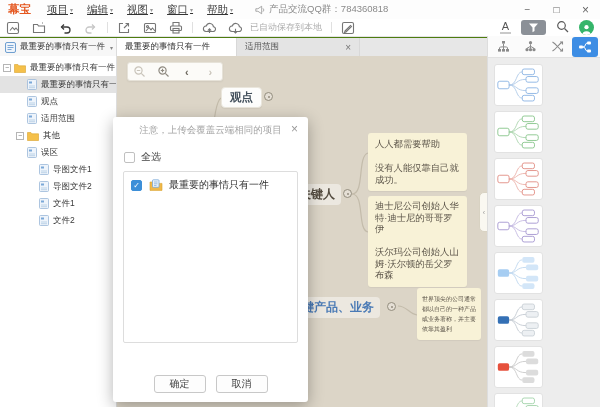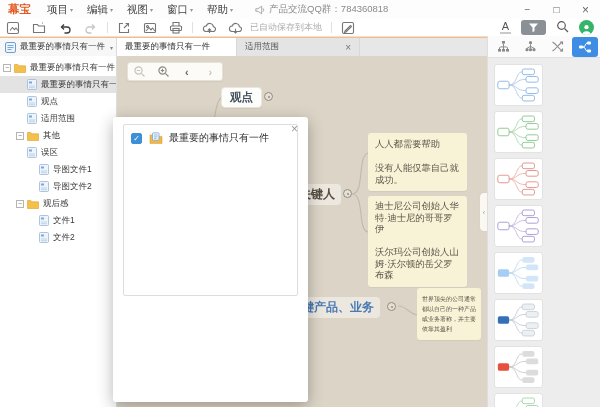--- a/index.html
+++ b/index.html
@@ -1,26 +1,26 @@
 <!DOCTYPE html>
 <html><head>
 <meta charset="utf-8">
 <style>
   * { box-sizing:border-box; margin:0; padding:0; }
   html,body { background:#888; }
   .window{
-    position:relative; width:600px; height:407px; background:#fdba74; overflow:hidden;
+    position:relative; width:600px; height:407px; background:#4d7c0f; overflow:hidden;
     font-family:"Liberation Sans","DejaVu Sans",sans-serif; color:#333;
     outline:1px solid #b8b8b8; margin:0 auto;
   }
   
   .titlebar{ position:absolute; left:0; top:0; width:600px; height:19px; background:#fdfdfd;
     display:flex; align-items:center; font-size:10.5px; }
   .logo{ color:#e4561e; font-weight:bold; font-size:11.5px; margin:0 16px 0 8px; }
-  .menu-bar{ display:flex; }
+  .menu-bar{ display:flex;text-decoration:underline; }
   .menu-item{ margin-right:14px; color:#444; cursor:default; display:flex; align-items:center; }
   .menu-item .caret{ font-size:6px; color:#999; margin-left:2px; }
   .announce{ display:flex; align-items:center; color:#8a8a8a; font-size:9.5px; margin-left:8px; }
   .announce svg{ margin-right:4px; }
   .win-controls{ margin-left:auto; display:flex; height:19px; }
   .win-btn{ width:29px; height:19px; display:flex; align-items:center; justify-content:center;
     color:#666; font-size:10px; }
   .win-btn.close{ font-size:12px; }
   
   .toolbar{ position:absolute; left:0; top:19px; width:600px; height:18px; background:#fff;
@@ -340,30 +340,20 @@
         <span class="ticon">
           <svg width="10" height="11" viewBox="0 0 10 11">
             <rect x="0.5" y="0.5" width="9" height="10" rx="1" fill="#eef4fb" stroke="#9ab7d8" stroke-width="0.8"></rect>
             <rect x="2" y="2.5" width="3" height="2" fill="#7aa8d8"></rect>
             <path d="M2,7 h6 M2,8.7 h6" stroke="#a8c4e0" stroke-width="0.7"></path>
           </svg>
         </span>
         <span class="tlabel">导图文件2</span>
       </div>
       <div class="trow">
-        <span class="ind" style="width:16px"></span>
-        <span class="exp">−</span>
-        <span class="ticon">
-          <svg width="12" height="10" viewBox="0 0 12 10">
-            <path d="M0.5,1.5 h3.4 l1,1.3 h6.6 v6.7 h-11 z" fill="#f5c04a" stroke="#d9a32e" stroke-width="0.6"></path>
-          </svg>
-        </span>
-        <span class="tlabel">观后感</span>
-      </div>
-      <div class="trow">
         <span class="ind" style="width:39px"></span>
         <span class="ticon">
           <svg width="10" height="11" viewBox="0 0 10 11">
             <rect x="0.5" y="0.5" width="9" height="10" rx="1" fill="#eef4fb" stroke="#9ab7d8" stroke-width="0.8"></rect>
             <rect x="2" y="2.5" width="3" height="2" fill="#7aa8d8"></rect>
             <path d="M2,7 h6 M2,8.7 h6" stroke="#a8c4e0" stroke-width="0.7"></path>
           </svg>
         </span>
         <span class="tlabel">文件1</span>
       </div>
@@ -571,28 +561,37 @@
             <rect x="33" y="11" width="13" height="6" rx="2" fill="#ffffff" stroke="#a5d4ad" stroke-width="1"></rect>
             <rect x="33" y="23" width="13" height="6" rx="2" fill="#ffffff" stroke="#a5d4ad" stroke-width="1"></rect>
             <rect x="29" y="31" width="13" height="6" rx="2" fill="#ffffff" stroke="#a5d4ad" stroke-width="1"></rect>
           </svg>
         </div>
       </div>
   </div>
 
   <div class="dialog">
     <span class="dlg-close">×</span>
+    <div class="dlg-sub">注意，上传会覆盖云端相同的项目</div>
+    <div class="dlg-selectall">
+      <span class="cb"></span>
+      <span>全选</span>
+    </div>
     <div class="dlg-list">
         <div class="ditem">
           <span class="cb on">✓</span>
           <span class="ditem-icon">
             <svg width="14" height="12" viewBox="0 0 14 12">
               <path d="M1,3 h4 l1,1.4 h7 v7 h-12 z" fill="#f0b84a" stroke="#d9a32e" stroke-width="0.6"></path>
               <rect x="3.5" y="0.8" width="6.5" height="7.5" rx="0.8" fill="#eaf2fb" stroke="#7aa8d8" stroke-width="0.8"></rect>
               <path d="M5,3 h3.5 M5,4.8 h3.5 M5,6.5 h2.5" stroke="#7aa8d8" stroke-width="0.7"></path>
             </svg>
           </span>
           <span class="ditem-label">最重要的事情只有一件</span>
         </div>
       </div>
+    <div class="dlg-footer">
+      <span class="dlg-btn">确定</span>
+      <span class="dlg-btn">取消</span>
+    </div>
   </div>
 
 </div>
 
 </body></html>

